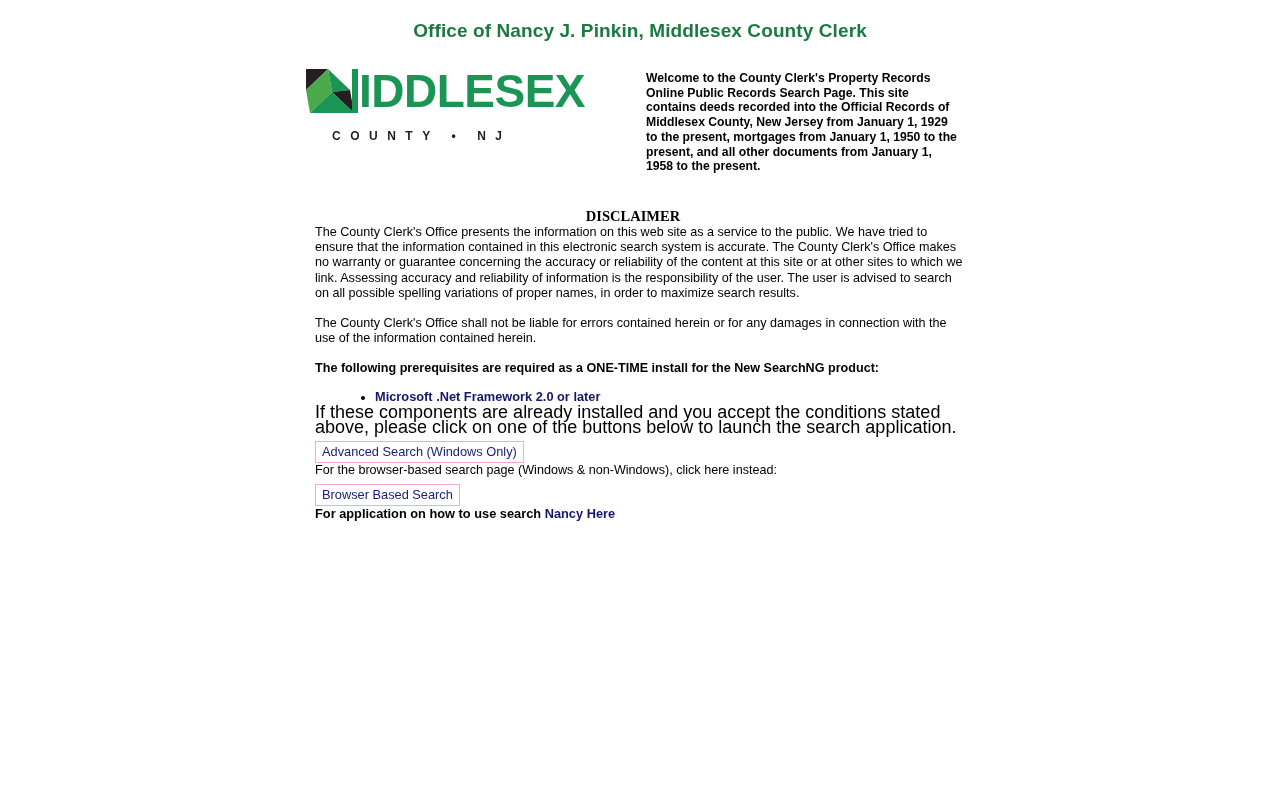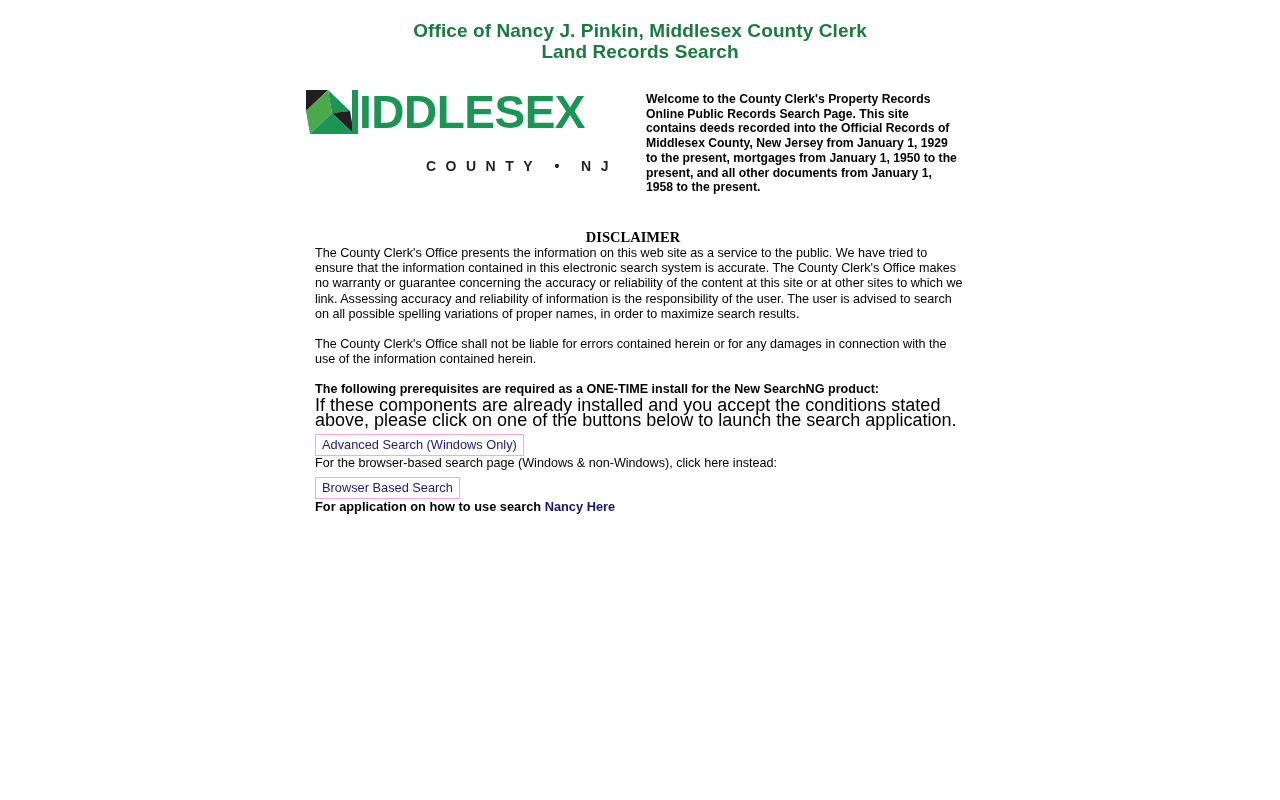--- a/index.html
+++ b/index.html
@@ -61,26 +61,25 @@
     font-size: 46px;
     line-height: 46px;
     color: #1a9553;
     letter-spacing: -0.5px;
     margin-left: 1px;
     margin-top: 1px;
   }
   .logo-sub {
     font-family: "Liberation Sans", sans-serif;
     font-weight: bold;
-    font-size: 14px;
+    font-size: 12px;
     color: #231f20;
     letter-spacing: 9.5px;
-    margin-top: 16px;
+    margin-top: 8px;
     margin-left: 26px;
-    text-align: right;
   }
 
   .welcome-block {
     position: absolute;
     left: 646px;
     top: 4px;
     width: 315px;
     font-family: "Liberation Sans", sans-serif;
     font-weight: bold;
     font-size: 12.2px;
@@ -158,21 +157,20 @@
     font-weight: bold;
     font-size: 12.8px;
     line-height: 15px;
   }
 </style>
 </head>
 <body>
 
 <div class="page-title">
   <span>Office of Nancy J. Pinkin, Middlesex County Clerk</span>
-  <span class="line2">Land Records Search</span>
 </div>
 
 <div class="top-section">
 
   <div class="logo-block">
     <div class="logo-wordmark">
       <span class="logo-m">
         <svg width="52" height="50" viewBox="0 0 52 50" xmlns="http://www.w3.org/2000/svg">
           <polygon points="0,2 22,2 0,23" fill="#231f20"></polygon>
           <polygon points="0,23 22,2 26,25 4,46" fill="#4aa94a"></polygon>
@@ -198,20 +196,25 @@
   <p>The County Clerk's Office presents the information on this web site as a service to the public. We have tried to ensure that the information contained in this electronic search system is accurate. The County Clerk's Office makes no warranty or guarantee concerning the accuracy or reliability of the content at this site or at other sites to which we link. Assessing accuracy and reliability of information is the responsibility of the user. The user is advised to search on all possible spelling variations of proper names, in order to maximize search results.</p>
 
   <div class="para-gap"></div>
 
   <p>The County Clerk's Office shall not be liable for errors contained herein or for any damages in connection with the use of the information contained herein.</p>
 
   <div class="para-gap"></div>
 
   <p class="prereq-line">The following prerequisites are required as a ONE-TIME install for the New SearchNG product:</p>
 
+  <ul class="prereq-list">
+    <li>
+      <a class="link-navy">Microsoft .Net Framework 2.0 or later</a>
+    </li>
+  </ul>
 
   <p class="instr-text">If these components are already installed and you accept the conditions stated above, please click on one of the buttons below to launch the search application.</p>
 
   <button class="btn">Advanced Search (Windows Only)</button>
 
   <p class="browser-line">For the browser-based search page (Windows &amp; non-Windows), click here instead:</p>
 
   <button class="btn">Browser Based Search</button>
 
   <p class="instructions-footer">

